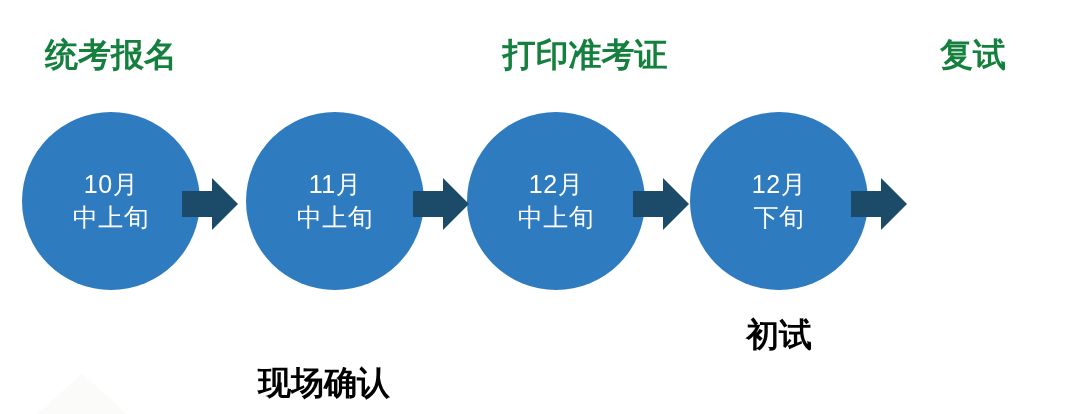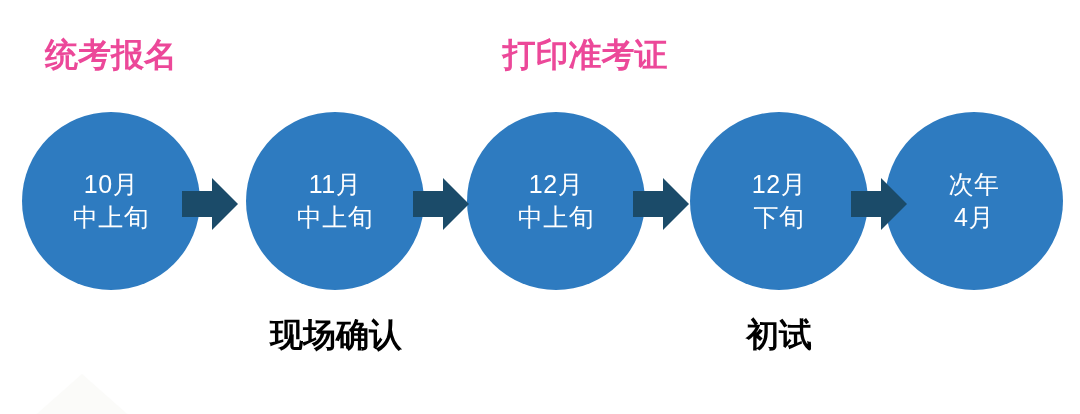--- a/index.html
+++ b/index.html
@@ -57,21 +57,21 @@
     line-height: 1.34;
     letter-spacing: 0.5px;
     text-align: right;
     white-space: nowrap;
   }
 
   
   .label-top {
     position: absolute;
     top: 38px;
-    color: #ec4899;
+    color: #15803d;
     font-size: 33px;
     font-weight: 700;
     line-height: 1;
     white-space: nowrap;
     text-align: center;
   }
   
   .label-bottom {
     position: absolute;
     top: 318px;
@@ -95,20 +95,21 @@
 </style>
 </head>
 <body>
 
 <div id="canvas">
 
   <div class="label-top" style="left:0px; width:222px;">统考报名</div>
 
   <div class="label-top" style="left:463px; width:244px;">打印准考证</div>
 
+  <div class="label-top" style="left:893px; width:160px;">复试</div>
 
   <div class="stage" style="left:22px;">
     <div class="circle">
       <div class="line">10月</div>
       <div class="line">中上旬</div>
     </div>
   </div>
 
   <div class="stage" style="left:246px;">
     <div class="circle">
@@ -124,26 +125,20 @@
     </div>
   </div>
 
   <div class="stage" style="left:690px;">
     <div class="circle">
       <div class="line">12月</div>
       <div class="line">下旬</div>
     </div>
   </div>
 
-  <div class="stage" style="left:885px;">
-    <div class="circle">
-      <div class="line">次年</div>
-      <div class="line">4月</div>
-    </div>
-  </div>
 
   <div class="arrow" style="left:182px;">
     <svg width="56" height="52" viewBox="0 0 56 52" aria-hidden="true">
       <path d="M0 13 H30 V0 L56 26 L30 52 V39 H0 Z" fill="#1b4b69"></path>
     </svg>
   </div>
 
   <div class="arrow" style="left:413px;">
     <svg width="56" height="52" viewBox="0 0 56 52" aria-hidden="true">
       <path d="M0 13 H30 V0 L56 26 L30 52 V39 H0 Z" fill="#1b4b69"></path>
@@ -155,18 +150,18 @@
       <path d="M0 13 H30 V0 L56 26 L30 52 V39 H0 Z" fill="#1b4b69"></path>
     </svg>
   </div>
 
   <div class="arrow" style="left:851px;">
     <svg width="56" height="52" viewBox="0 0 56 52" aria-hidden="true">
       <path d="M0 13 H30 V0 L56 26 L30 52 V39 H0 Z" fill="#1b4b69"></path>
     </svg>
   </div>
 
-  <div class="label-bottom" style="left:226px; width:220px;">现场确认</div>
+  <div class="label-bottom" style="left:214px; width:220px;margin-top:48px;">现场确认</div>
 
   <div class="label-bottom" style="left:690px; width:178px;">初试</div>
 
   <div class="watermark"></div>
 </div>
 
 </body></html>

